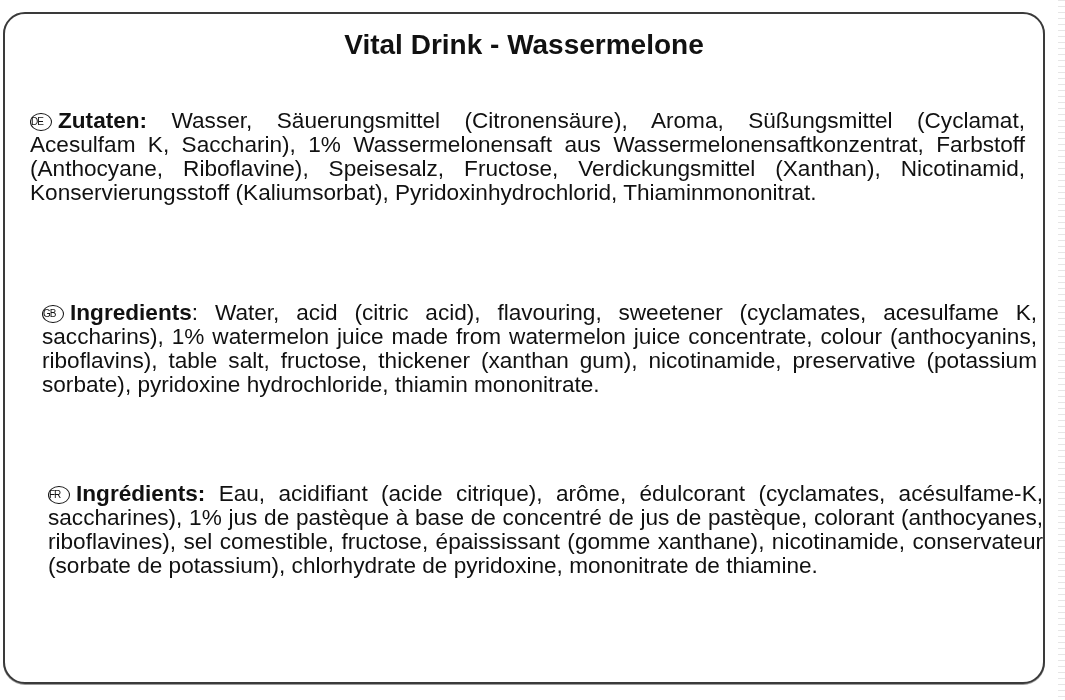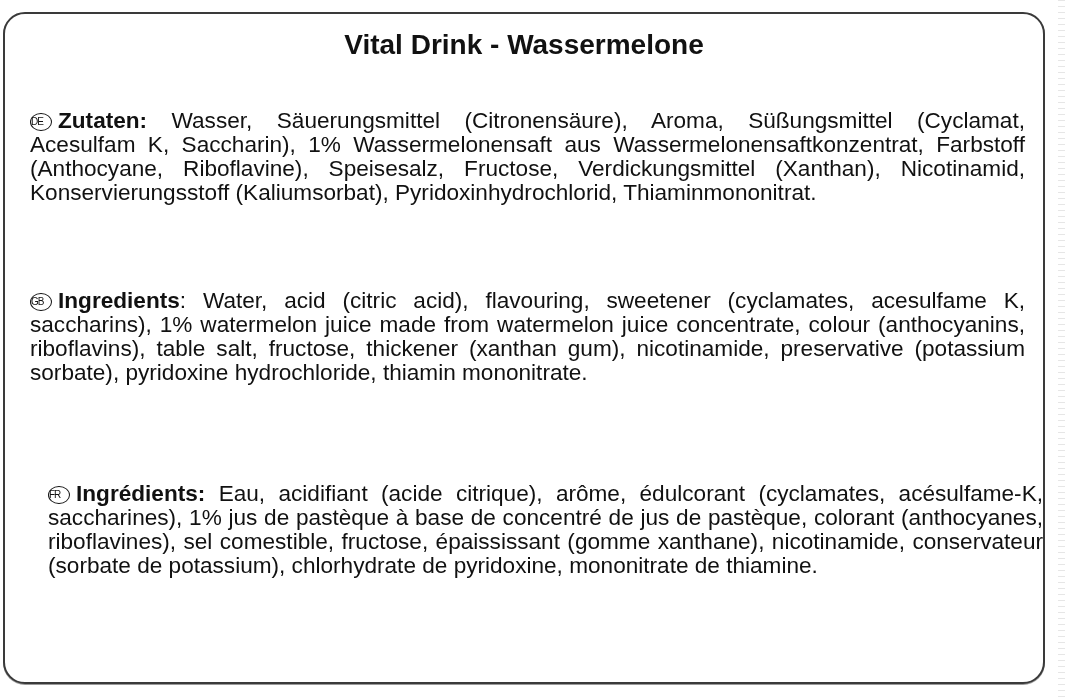--- a/index.html
+++ b/index.html
@@ -84,21 +84,21 @@
 <div class="edge-strip"></div>
 
 <div class="label-box">
 
   <div class="title">Vital Drink - Wassermelone</div>
 
   <p class="section sec-de" style="margin:0;">
     <span class="badge">DE</span><span class="heading">Zutaten:</span><span> Wasser, Säuerungsmittel (Citronensäure), Aroma, Süßungsmittel (Cyclamat, Acesulfam K, Saccharin), 1% Wassermelonensaft aus Wassermelonensaftkonzentrat, Farbstoff (Anthocyane, Riboflavine), Speisesalz, Fructose, Verdickungsmittel (Xanthan), Nicotinamid, Konservierungsstoff (Kaliumsorbat), Pyridoxinhydrochlorid, Thiaminmononitrat.</span>
   </p>
 
-  <p class="section sec-gb" style="margin:0;">
+  <p class="section sec-gb" style="margin:12px;">
     <span class="badge">GB</span><span class="heading">Ingredients</span><span>: Water, acid (citric acid), flavouring, sweetener (cyclamates, acesulfame K, saccharins), 1% watermelon juice made from watermelon juice concentrate, colour (anthocyanins, riboflavins), table salt, fructose, thickener (xanthan gum), nicotinamide, preservative (potassium sorbate), pyridoxine hydrochloride, thiamin mononitrate.</span>
   </p>
 
   <p class="section sec-fr" style="margin:18px;">
     <span class="badge">FR</span><span class="heading">Ingrédients:</span><span> Eau, acidifiant (acide citrique), arôme, édulcorant (cyclamates, acésulfame-K, saccharines), 1% jus de pastèque à base de concentré de jus de pastèque, colorant (anthocyanes, riboflavines), sel comestible, fructose, épaississant (gomme xanthane), nicotinamide, conservateur (sorbate de potassium), chlorhydrate de pyridoxine, mononitrate de thiamine.</span>
   </p>
 
 </div>
 
 </body></html>

